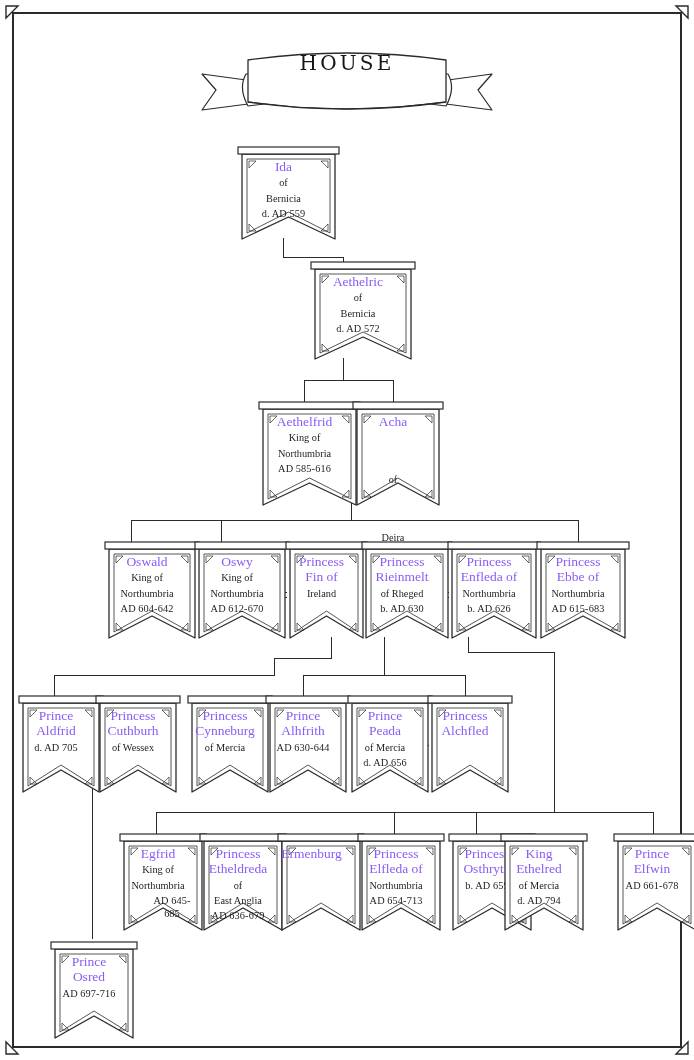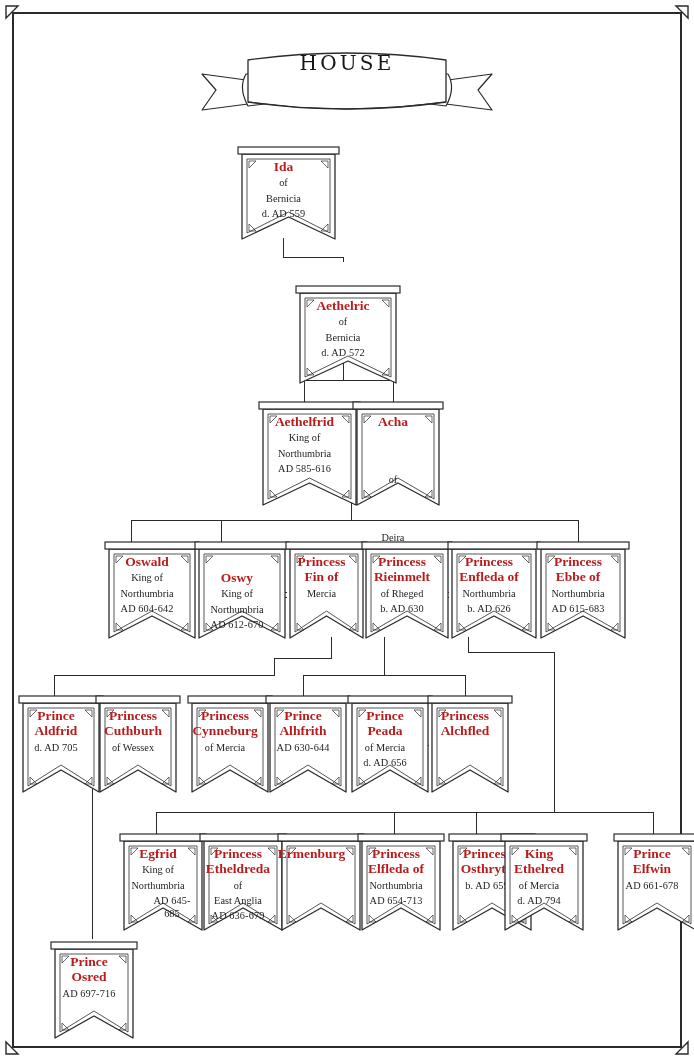--- a/index.html
+++ b/index.html
@@ -43,21 +43,21 @@
   .wire.v{width:1px;}
 
   
   .node{position:absolute;}
   .node .shield-svg{position:absolute;left:0;top:0;}
   .node .content{
     position:absolute;left:0;top:0;width:100%;height:100%;
     display:flex;flex-direction:column;align-items:center;justify-content:flex-start;
     box-sizing:border-box;text-align:center;pointer-events:none;
   }
-  .nm{font-size:13.5px;line-height:1.13;font-weight:700;color:#b91c1c;
+  .nm{font-size:13.5px;line-height:1.13;font-weight:400;color:#8b5cf6;
       font-family:"Liberation Serif","DejaVu Serif",serif;}
   .sub{font-size:10.3px;line-height:1.3;color:#1d1d1d;
       font-family:"Liberation Serif","DejaVu Serif",serif;}
   .dt{font-size:10.3px;line-height:1.3;color:#1d1d1d;letter-spacing:.1px;
       font-family:"Liberation Serif","DejaVu Serif",serif;}
 </style>
 </head>
 <body>
 
 <div class="page-frame"></div>
@@ -181,21 +181,21 @@
         <path d="M7 84 l7 0 l-7 -7 Z" fill="none" stroke="#2b2b2b" stroke-width="0.7" stroke-linejoin="round"></path>
         <path d="M86 84 l-7 0 l7 -7 Z" fill="none" stroke="#2b2b2b" stroke-width="0.7" stroke-linejoin="round"></path>
       </svg>
       <div class="content" style="padding: 13px 6px 0px;">
         <div class="nm">Ida</div>
         <div class="sub" style="margin-top: 2px;">of</div>
         <div class="sub" style="margin-top: 2px;">Bernicia</div>
         <div class="dt" style="margin-top: 2px;">d. AD 559</div>
       </div>
     </div>
-    <div class="node" style="left: 295px; top: 261px; width: 96px; height: 97px; margin-top: 24px;">
+    <div class="node" style="left: 310px; top: 261px; width: 96px; height: 97px;">
       <svg width="106" height="101" class="shield-svg" viewBox="-5 -1 106 101">
         <path d="M0 7 H96 V97 L48 75 L0 97 Z" fill="#ffffff" stroke="#2b2b2b" stroke-width="1.3" stroke-linejoin="round"></path>
         <rect x="-4" y="0" width="104" height="7" fill="#ffffff" stroke="#2b2b2b" stroke-width="1.2"></rect>
         <path d="M5 12 H91 V91 L48 70 L5 91 Z" fill="none" stroke="#2b2b2b" stroke-width="0.8" stroke-linejoin="round"></path>
         <path d="M7 14 l7 0 l-7 7 Z" fill="none" stroke="#2b2b2b" stroke-width="0.7" stroke-linejoin="round"></path>
         <path d="M89 14 l-7 0 l7 7 Z" fill="none" stroke="#2b2b2b" stroke-width="0.7" stroke-linejoin="round"></path>
         <path d="M7 89 l7 0 l-7 -7 Z" fill="none" stroke="#2b2b2b" stroke-width="0.7" stroke-linejoin="round"></path>
         <path d="M89 89 l-7 0 l7 -7 Z" fill="none" stroke="#2b2b2b" stroke-width="0.7" stroke-linejoin="round"></path>
       </svg>
       <div class="content" style="padding: 13px 6px 0px;">
@@ -258,41 +258,41 @@
     <div class="node" style="left: 194px; top: 541px; width: 86px; height: 96px;">
       <svg width="96" height="100" class="shield-svg" viewBox="-5 -1 96 100">
         <path d="M0 7 H86 V96 L43 74 L0 96 Z" fill="#ffffff" stroke="#2b2b2b" stroke-width="1.3" stroke-linejoin="round"></path>
         <rect x="-4" y="0" width="94" height="7" fill="#ffffff" stroke="#2b2b2b" stroke-width="1.2"></rect>
         <path d="M5 12 H81 V90 L43 69 L5 90 Z" fill="none" stroke="#2b2b2b" stroke-width="0.8" stroke-linejoin="round"></path>
         <path d="M7 14 l7 0 l-7 7 Z" fill="none" stroke="#2b2b2b" stroke-width="0.7" stroke-linejoin="round"></path>
         <path d="M79 14 l-7 0 l7 7 Z" fill="none" stroke="#2b2b2b" stroke-width="0.7" stroke-linejoin="round"></path>
         <path d="M7 88 l7 0 l-7 -7 Z" fill="none" stroke="#2b2b2b" stroke-width="0.7" stroke-linejoin="round"></path>
         <path d="M79 88 l-7 0 l7 -7 Z" fill="none" stroke="#2b2b2b" stroke-width="0.7" stroke-linejoin="round"></path>
       </svg>
-      <div class="content" style="padding: 29px 6px 0px;">
+      <div class="content" style="padding: 13px 6px 0px;">
         <div class="nm">Oswy</div>
         <div class="sub" style="margin-top: 2px;">King of</div>
         <div class="sub" style="margin-top: 2px;">Northumbria</div>
         <div class="dt" style="margin-top: 2px;">AD 612-670</div>
       </div>
     </div>
     <div class="node" style="left: 285px; top: 541px; width: 73px; height: 96px;">
       <svg width="83" height="100" class="shield-svg" viewBox="-5 -1 83 100">
         <path d="M0 7 H73 V96 L36.5 74 L0 96 Z" fill="#ffffff" stroke="#2b2b2b" stroke-width="1.3" stroke-linejoin="round"></path>
         <rect x="-4" y="0" width="81" height="7" fill="#ffffff" stroke="#2b2b2b" stroke-width="1.2"></rect>
         <path d="M5 12 H68 V90 L36.5 69 L5 90 Z" fill="none" stroke="#2b2b2b" stroke-width="0.8" stroke-linejoin="round"></path>
         <path d="M7 14 l7 0 l-7 7 Z" fill="none" stroke="#2b2b2b" stroke-width="0.7" stroke-linejoin="round"></path>
         <path d="M66 14 l-7 0 l7 7 Z" fill="none" stroke="#2b2b2b" stroke-width="0.7" stroke-linejoin="round"></path>
         <path d="M7 88 l7 0 l-7 -7 Z" fill="none" stroke="#2b2b2b" stroke-width="0.7" stroke-linejoin="round"></path>
         <path d="M66 88 l-7 0 l7 -7 Z" fill="none" stroke="#2b2b2b" stroke-width="0.7" stroke-linejoin="round"></path>
       </svg>
       <div class="content" style="padding: 13px 6px 0px;">
         <div class="nm">Princess</div>
         <div class="nm">Fin of</div>
-        <div class="sub" style="margin-top: 2px;">Mercia</div>
+        <div class="sub" style="margin-top: 2px;">Ireland</div>
       </div>
     </div>
     <div class="node" style="left: 361px; top: 541px; width: 82px; height: 96px;">
       <svg width="92" height="100" class="shield-svg" viewBox="-5 -1 92 100">
         <path d="M0 7 H82 V96 L41 74 L0 96 Z" fill="#ffffff" stroke="#2b2b2b" stroke-width="1.3" stroke-linejoin="round"></path>
         <rect x="-4" y="0" width="90" height="7" fill="#ffffff" stroke="#2b2b2b" stroke-width="1.2"></rect>
         <path d="M5 12 H77 V90 L41 69 L5 90 Z" fill="none" stroke="#2b2b2b" stroke-width="0.8" stroke-linejoin="round"></path>
         <path d="M7 14 l7 0 l-7 7 Z" fill="none" stroke="#2b2b2b" stroke-width="0.7" stroke-linejoin="round"></path>
         <path d="M75 14 l-7 0 l7 7 Z" fill="none" stroke="#2b2b2b" stroke-width="0.7" stroke-linejoin="round"></path>
         <path d="M7 88 l7 0 l-7 -7 Z" fill="none" stroke="#2b2b2b" stroke-width="0.7" stroke-linejoin="round"></path>

